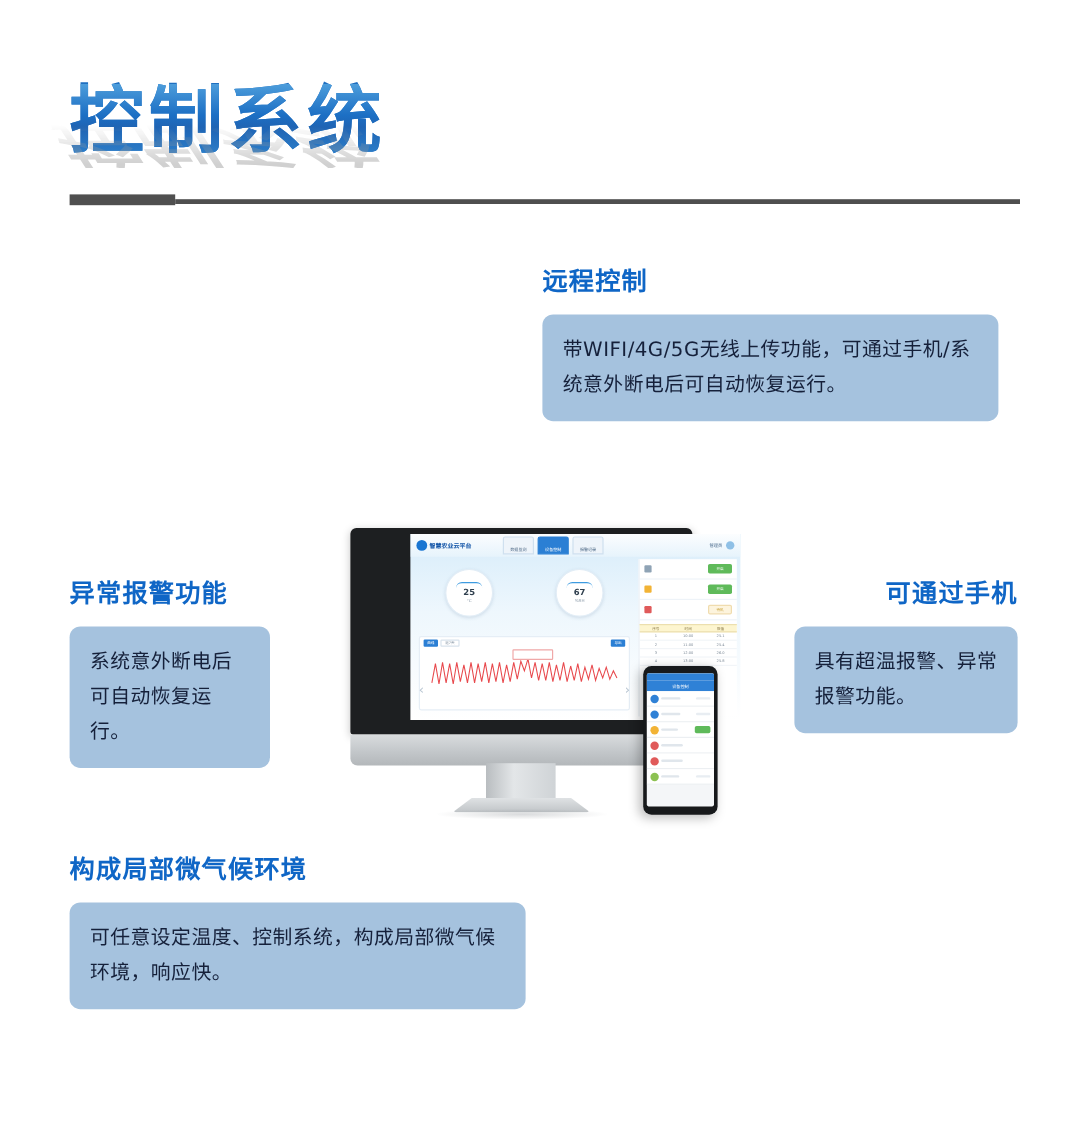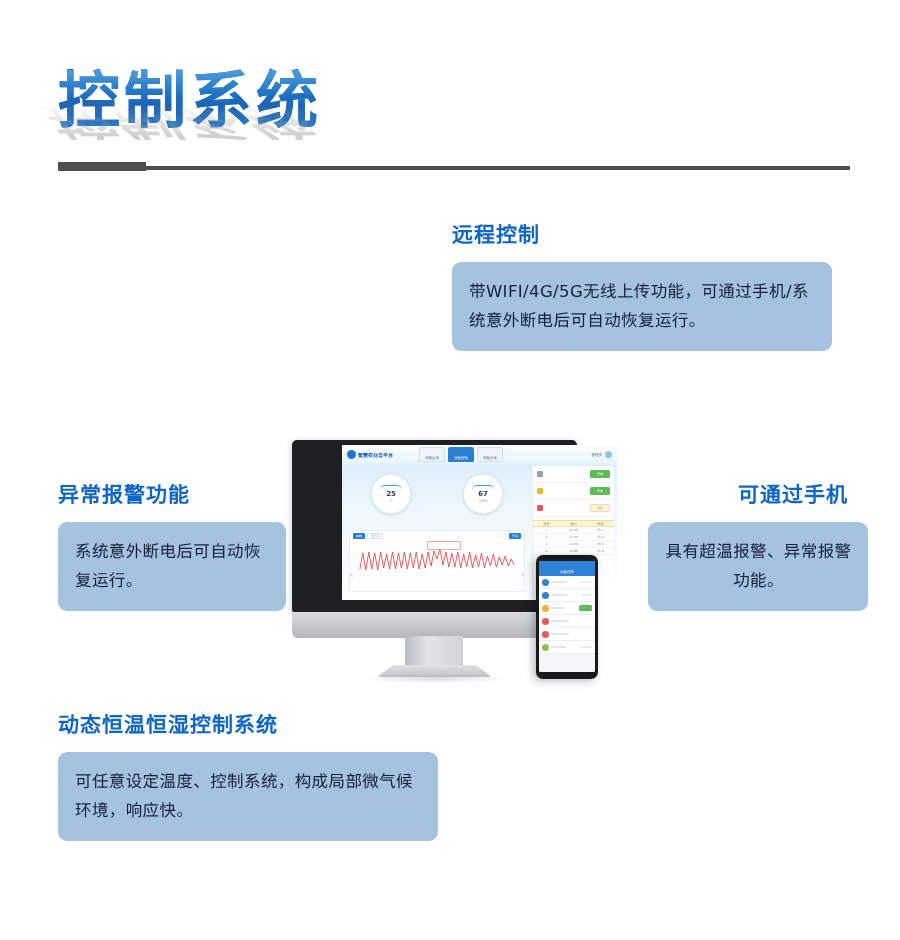--- a/index.html
+++ b/index.html
@@ -101,24 +101,24 @@
   }
 
   
   #feat-central   { left: 58px;  top: 218px; width: 392px; }
   #feat-central .feature-body { width: 380px; }
 
   #feat-remote    { left: 452px; top: 218px; width: 392px; }
   #feat-remote .feature-body { width: 380px; }
 
   #feat-poweroff  { left: 58px;  top: 478px; width: 230px; }
-  #feat-poweroff .feature-body { width: 228px; }
+  #feat-poweroff .feature-body { width: 167px; }
 
   #feat-alarm     { left: 648px; top: 478px; width: 200px; text-align: right; }
-  #feat-alarm .feature-body { width: 220px; margin-left: auto; text-align: center; }
+  #feat-alarm .feature-body { width: 186px; margin-left: auto; text-align: left; }
 
   #feat-dynamic   { left: 58px;  top: 708px; width: 392px; }
   #feat-dynamic .feature-body { width: 380px; }
 
   #feat-data      { left: 452px; top: 708px; width: 392px; }
   #feat-data .feature-body { width: 380px; }
 
   
   .device-stage { position: absolute; left: 288px; top: 440px; width: 330px; height: 255px; }
 
@@ -325,21 +325,21 @@
     <div class="feature-heading">异常报警功能</div>
     <div class="feature-body">系统意外断电后可自动恢复运行。</div>
   </div>
 
   <div class="feature" id="feat-alarm">
     <div class="feature-heading">可通过手机</div>
     <div class="feature-body">具有超温报警、异常报警功能。</div>
   </div>
 
   <div class="feature" id="feat-dynamic">
-    <div class="feature-heading">动态恒温恒湿控制系统</div>
+    <div class="feature-heading">构成局部微气候环境</div>
     <div class="feature-body">可任意设定温度、控制系统，构成局部微气候环境，响应快。</div>
   </div>
 
   <div class="feature" id="feat-data">
   </div>
 
   <div class="device-stage">
 
     <div class="monitor">
       <div class="monitor-bezel">

